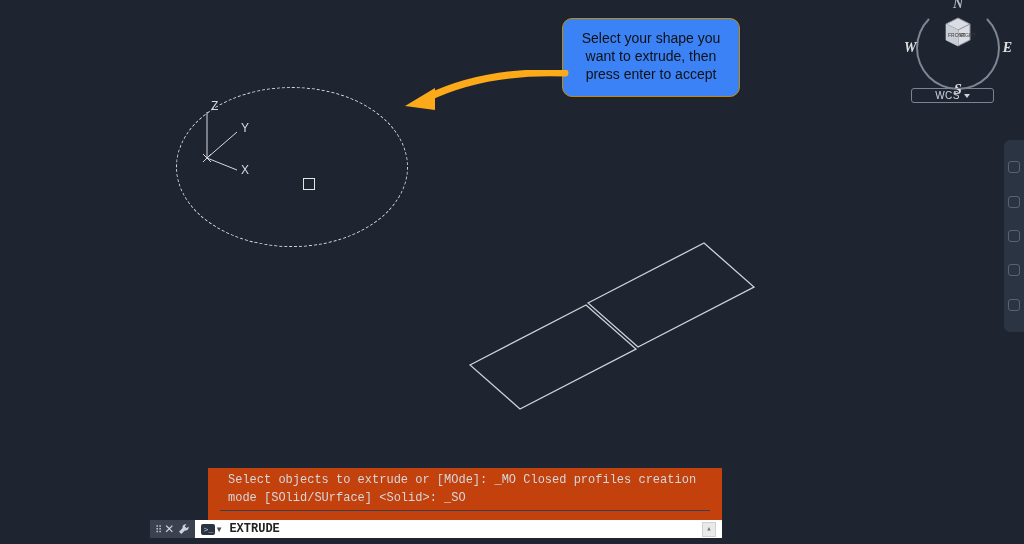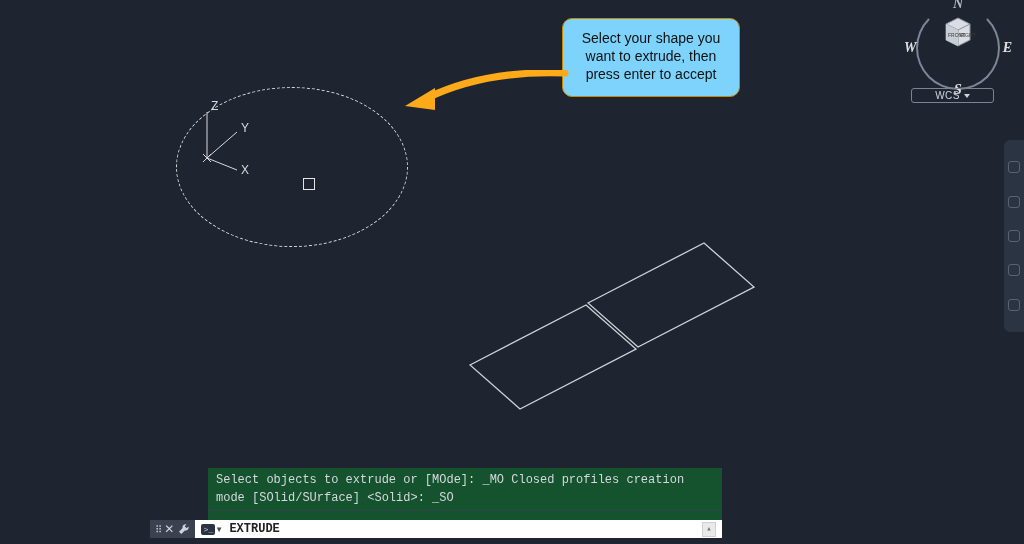--- a/index.html
+++ b/index.html
@@ -49,21 +49,21 @@
 
   
   .rects svg { position: absolute; left: 440px; top: 225px; }
 
   
   .callout {
     position: absolute;
     left: 562px;
     top: 18px;
     width: 178px;
-    background: #7dd3fc;
+    background: #3b82f6;
     border: 1px solid #c98a00;
     border-radius: 10px;
     padding: 10px 14px 12px;
     color: #111;
     font-size: 14px;
     line-height: 1.3;
     text-align: center;
     box-shadow: 0 0 0 1px rgba(0,0,0,.05);
   }
   .arrow-svg {
@@ -142,22 +142,22 @@
     border-radius: 3px;
     opacity: .7;
   }
 
   
   .cmd-history {
     position: absolute;
     left: 208px;
     right: 302px;
     bottom: 24px;
-    background: #14532d;
-    padding: 4px 8px 5px;
+    background: #c2410c;
+    padding: 4px 20px 5px;
     color: #d5d8de;
     font-family: Consolas, "Courier New", monospace;
     font-size: 12px;
     line-height: 1.45;
   }
   .cmd-history .sep {
     height: 1px;
     background: #36404f;
     margin: 3px -8px 4px;
   }

